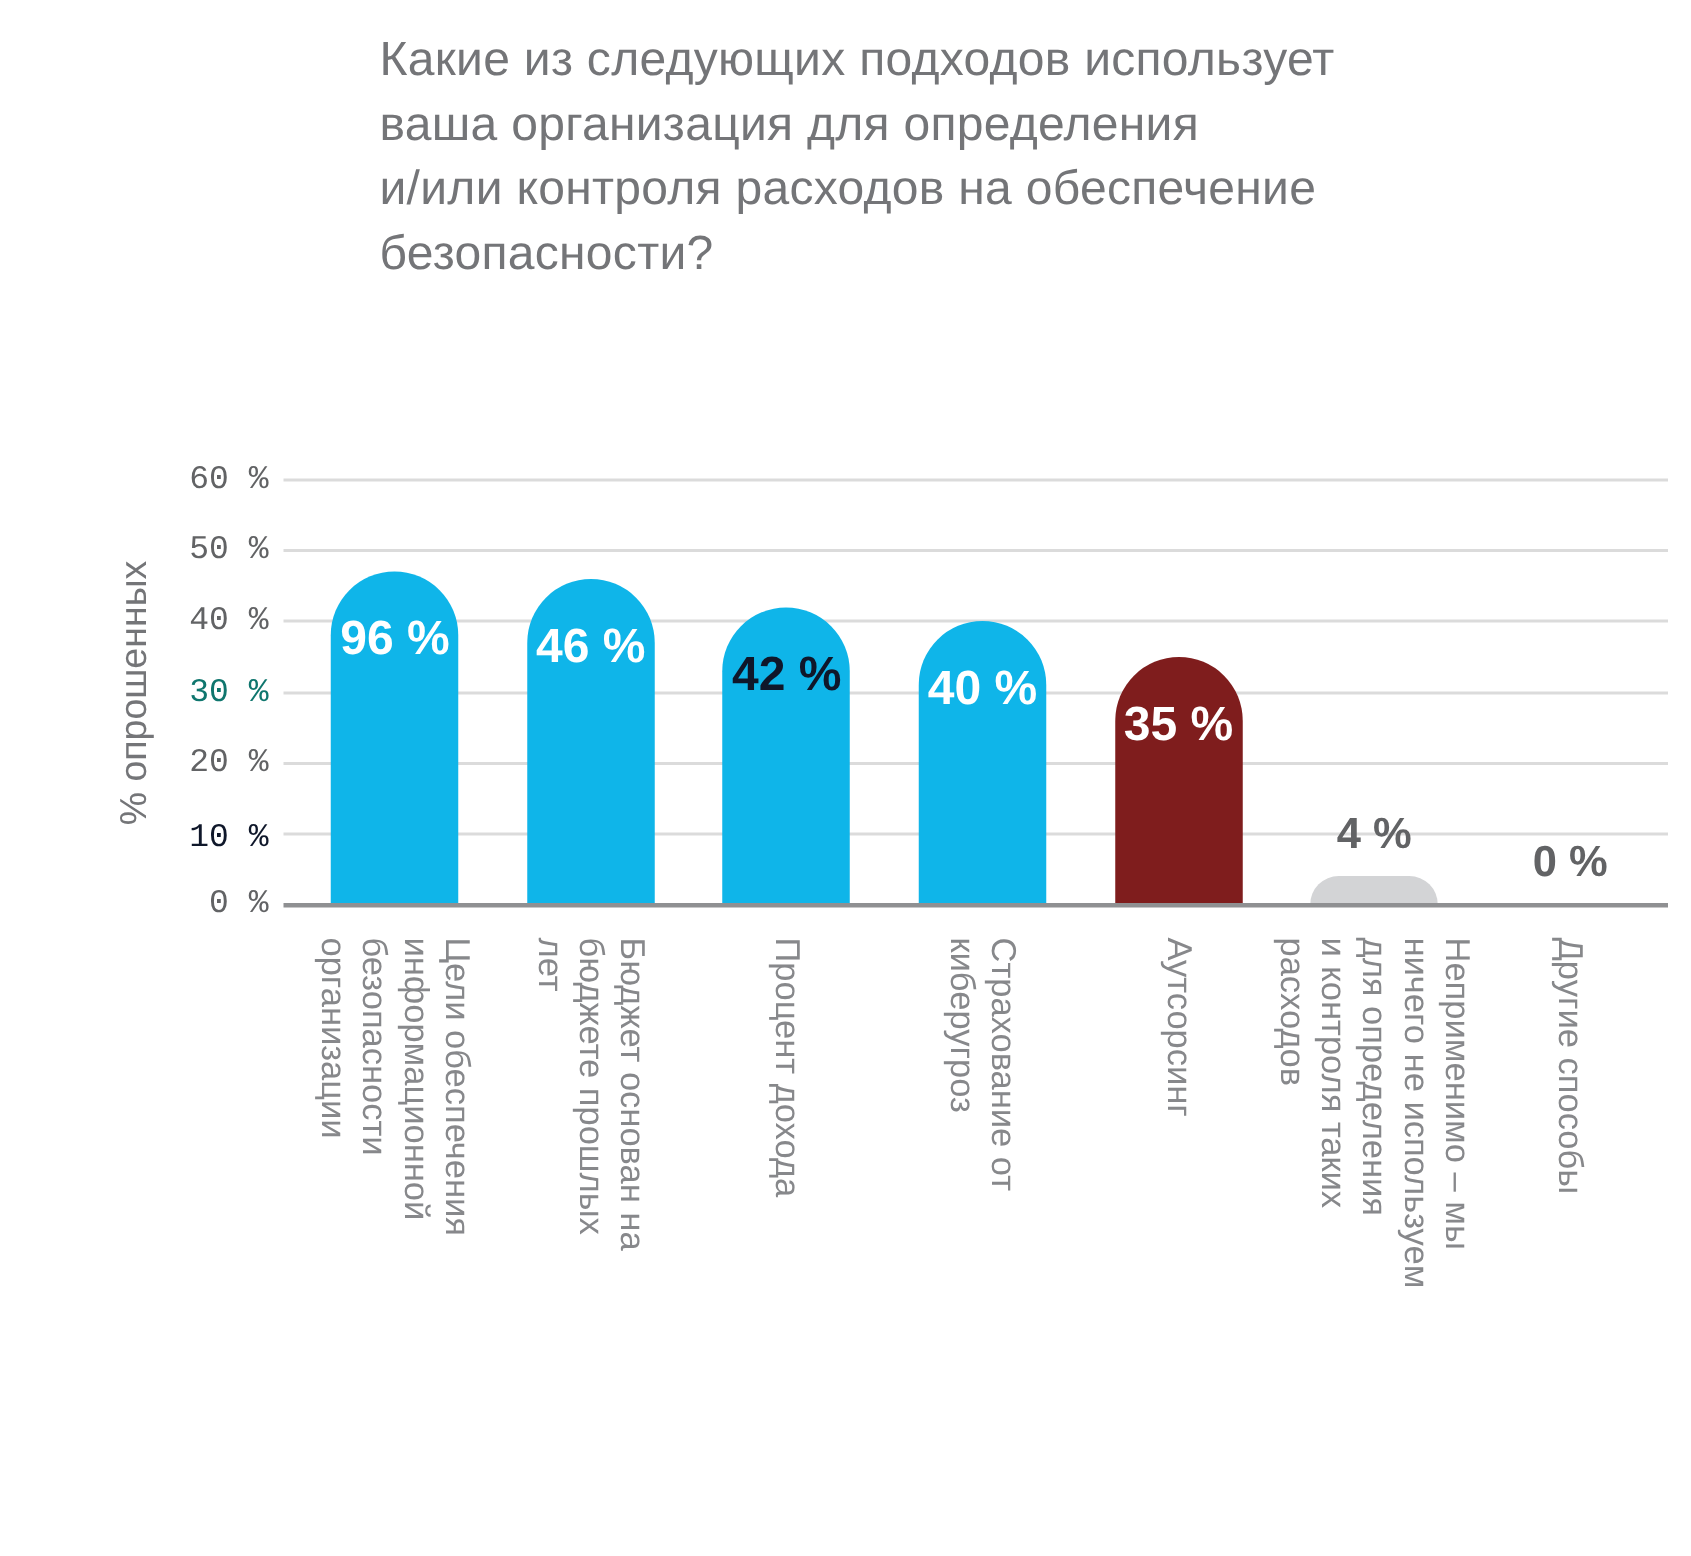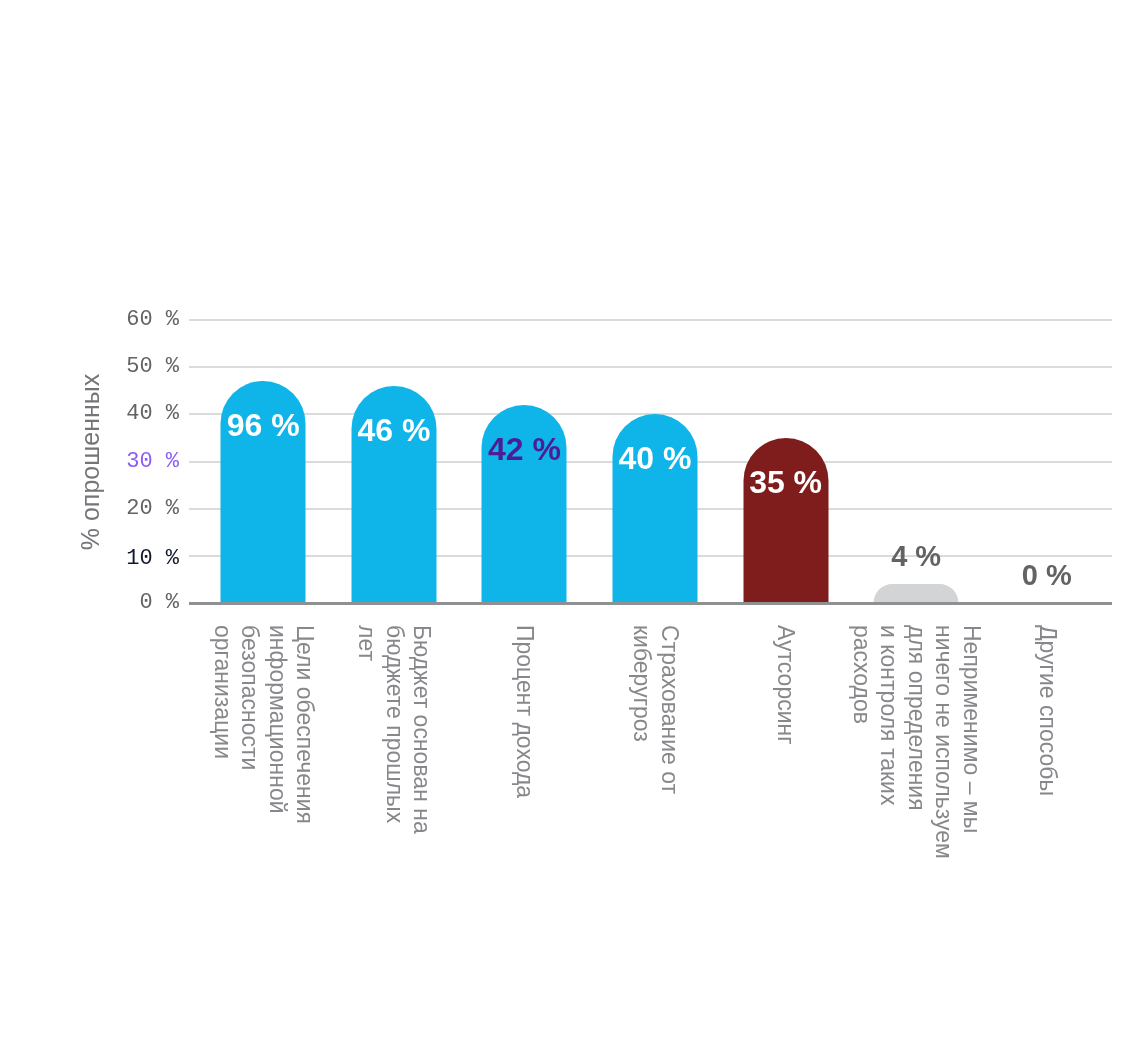--- a/index.html
+++ b/index.html
@@ -38,32 +38,36 @@
   
   .source { position:absolute; left:62px; top:944px; font-style:italic; font-size:28px;
             line-height:37px; color:#7d7f82; white-space:pre-line; }
 </style>
 </head>
 <body>
 
 <div class="stage">
 
   <div class="header">
+    <div class="h-title">Какие из следующих подходов использует
+ваша организация для определения
+и/или контроля расходов на обеспечение
+безопасности?</div>
   </div>
 
   <div class="plot">
     <div class="ylabel">% опрошенных</div>
     <div id="grid-layer">
         <div class="ytick" style="bottom: 0px; color: rgb(98, 99, 101);">0 %</div>
         <div class="gridline" style="bottom: 46.1667px; background: rgb(219, 219, 219);"></div>
         <div class="ytick" style="bottom: 44px; color: #0f172a;">10 %</div>
         <div class="gridline" style="bottom: 93.3333px; background: rgb(219, 219, 219);"></div>
         <div class="ytick" style="bottom: 94.3333px; color: rgb(98, 99, 101);">20 %</div>
         <div class="gridline" style="bottom: 140.5px; background: rgb(219, 219, 219);"></div>
-        <div class="ytick" style="bottom: 141.5px; color: #8b5cf6;">30 %</div>
+        <div class="ytick" style="bottom: 141.5px; color: #0f766e;">30 %</div>
         <div class="gridline" style="bottom: 187.667px; background: rgb(219, 219, 219);"></div>
         <div class="ytick" style="bottom: 188.667px; color: rgb(98, 99, 101);">40 %</div>
         <div class="gridline" style="bottom: 234.833px; background: rgb(219, 219, 219);"></div>
         <div class="ytick" style="bottom: 235.833px; color: rgb(98, 99, 101);">50 %</div>
         <div class="gridline" style="bottom: 282px; background: rgb(219, 219, 219);"></div>
         <div class="ytick" style="bottom: 283px; color: rgb(98, 99, 101);">60 %</div>
       </div>
     <div class="bars-row" id="bars-row">
   <div class="slot">
     <div class="bar" style="height: 221.683px; background: rgb(15, 181, 233);">
@@ -79,21 +83,21 @@
     <div class="bar" style="height: 216.967px; background: rgb(15, 181, 233);">
       <div class="val inside" style="color: rgb(255, 255, 255);">46 %</div>
     </div>
     <div class="cat" style="color: rgb(135, 136, 139);">Бюджет основан на
 бюджете прошлых
 лет</div>
   </div>
 
   <div class="slot">
     <div class="bar" style="height: 198.1px; background: rgb(15, 181, 233);">
-      <div class="val inside" style="color: #4c1d95;">42 %</div>
+      <div class="val inside" style="color: #0f172a;">42 %</div>
     </div>
     <div class="cat" style="color: rgb(135, 136, 139);">Процент дохода</div>
   </div>
 
   <div class="slot">
     <div class="bar" style="height: 188.667px; background: rgb(15, 181, 233);">
       <div class="val inside" style="color: rgb(255, 255, 255);">40 %</div>
     </div>
     <div class="cat" style="color: rgb(135, 136, 139);">Страхование от
 киберугроз</div>

